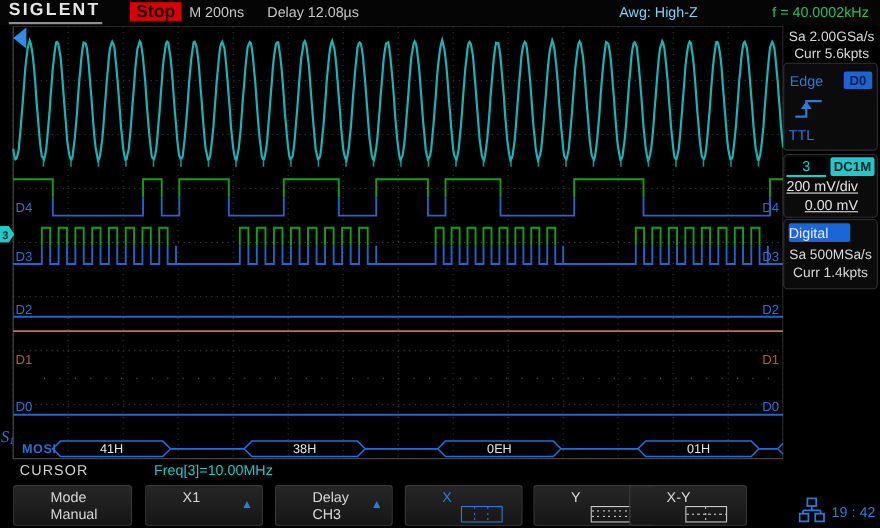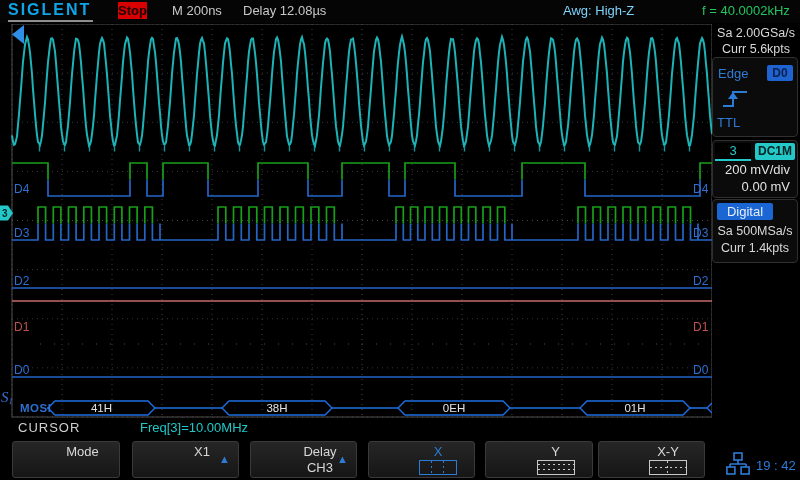--- a/index.html
+++ b/index.html
@@ -2,49 +2,49 @@
 <html><head>
 <meta charset="utf-8">
 <style>
   html,body{margin:0;padding:0;background:#000;}
   #scope{position:relative;width:800px;height:480px;background:#000;overflow:hidden;
          font-family:"Liberation Sans",sans-serif;color:#d8d8d8;-webkit-font-smoothing:none;}
   .abs{position:absolute;}
   
   #topbar{position:absolute;left:0;top:0;width:800px;height:23px;background:#050505;}
   #logo{position:absolute;left:8px;top:1px;font-size:16px;font-weight:bold;letter-spacing:2px;
-        color:#0ea5e9;border-bottom:2px solid #8f8f8f;padding:0 2px 1px 0;}
-  #runstate{position:absolute;left:118px;top:2px;width:29px;height:17px;background:#d80000;
-        color:#1c0000;font-weight:bold;font-size:13px;text-align:center;line-height:17px;}
+        color:#e5e5e5;border-bottom:2px solid #8f8f8f;padding:0 2px 1px 0;}
+  #runstate{position:absolute;left:118px;top:2px;width:47px;height:17px;background:#d80000;
+        color:#1c0000;font-weight:bold;font-size:16px;text-align:center;line-height:17px;}
   .hdr-txt{position:absolute;top:3px;font-size:13px;color:#c8c8c8;white-space:nowrap;}
   #awg{color:#7dd3fc;}
   #freqcounter{color:#22c55e;}
   
   .panel{position:absolute;left:712px;width:86px;background:#0b0b0b;border:1px solid #303030;border-radius:4px;box-sizing:border-box;}
   .acq-line{position:absolute;left:712px;width:88px;text-align:center;font-size:12.5px;color:#d8d8d8;white-space:nowrap;}
   #trig-panel{top:57px;height:80px;}
   #trig-type{position:absolute;left:5px;top:8px;color:#2e7bd6;font-size:13px;}
   #trig-src{position:absolute;right:4px;top:7px;width:26px;height:16px;background:#1e63d0;border-radius:2px;
             color:#0a2050;font-weight:bold;font-size:12px;text-align:center;line-height:16px;}
   #trig-level{position:absolute;left:4px;top:57px;color:#2e7bd6;font-size:13px;text-align:right;}
   #ch-panel{top:140px;height:58px;}
   #ch-num{position:absolute;left:2px;top:2px;width:36px;height:16px;background:#000;color:#25c8c8;
           font-size:13px;text-align:center;line-height:16px;border-bottom:2px solid #25c8c8;}
   #ch-coupling{position:absolute;right:2px;top:2px;width:40px;height:17px;background:#25c8c8;border-radius:2px;
           color:#062222;font-weight:bold;font-size:12px;text-align:center;line-height:17px;}
-  .ch-line{position:absolute;right:7px;font-size:13px;color:#e2e2e2;white-space:nowrap;}
+  .ch-line{position:absolute;right:17px;font-size:13px;color:#e2e2e2;white-space:nowrap;text-decoration:underline;}
   #dig-panel{top:199px;height:64px;}
   #dig-title{position:absolute;left:4px;top:3px;width:56px;height:17px;background:#1a66d4;border-radius:2px;
-          color:#e8eef8;font-size:13px;text-align:center;line-height:17px;}
+          color:#e8eef8;font-size:13px;text-align:left;line-height:17px;}
   .dig-line{position:absolute;left:0;width:84px;text-align:center;font-size:12.5px;color:#d8d8d8;white-space:nowrap;}
   
   #menubar-title{position:absolute;left:18px;top:420px;font-size:13px;color:#d0d0d0;letter-spacing:1px;}
   #measure{position:absolute;left:140px;top:420px;font-size:13px;color:#20c8c8;}
   .softkey{position:absolute;top:441px;height:37px;background:linear-gradient(#262626,#161616);
-           border:1px solid #3a3a3a;border-radius:3px;box-sizing:border-box;text-align:center;color:#d8d8d8;font-size:13px;padding-left:33px;}
+           border:1px solid #3a3a3a;border-radius:3px;box-sizing:border-box;color:#d8d8d8;font-size:13px;padding-left:33px;}
   .sk-l1{margin-top:2px;line-height:16px;}
   .sk-l2{line-height:15px;white-space:nowrap;}
   .sk-arrow{position:absolute;right:8px;top:11px;color:#2e7bd6;font-size:11px;}
   .sk-label-blue{color:#2e7bd6;}
   .cursor-icon{width:38px;height:15px;border:1px solid #c8c8c8;margin:0 auto;box-sizing:border-box;}
   .icon-x{border-color:#2e7bd6;
     background:
       repeating-linear-gradient(to bottom,#2e7bd6 0 2px,transparent 2px 5px) 11px 0/1px 100% no-repeat,
       repeating-linear-gradient(to bottom,#2e7bd6 0 2px,transparent 2px 5px) 23px 0/1px 100% no-repeat;}
   .icon-y{
@@ -189,39 +189,40 @@
     <div id="dig-title">Digital</div>
     <div class="dig-line" style="top:24px">Sa 500MSa/s</div>
     <div class="dig-line" style="top:41px">Curr 1.4kpts</div>
   </div>
 
   <div id="menubar-title">CURSOR</div>
   <div id="measure">Freq[3]=10.00MHz</div>
 
   <div class="softkey" style="left:12px;width:108px">
     <div class="sk-l1">Mode</div>
+    <div class="sk-l2">Manual</div>
   </div>
   <div class="softkey" style="left:132px;width:107px">
     <div class="sk-l1">X1</div>
     <div class="sk-arrow">▲</div>
   </div>
   <div class="softkey" style="left:250px;width:107px">
     <div class="sk-l1">Delay</div>
     <div class="sk-l2">CH3</div>
     <div class="sk-arrow">▲</div>
   </div>
   <div class="softkey" style="left:368px;width:107px">
     <div class="sk-l1 sk-label-blue">X</div>
     <div class="cursor-icon icon-x"></div>
   </div>
   <div class="softkey" style="left:485px;width:108px">
     <div class="sk-l1">Y</div>
     <div class="cursor-icon icon-y"></div>
   </div>
-  <div class="softkey" style="left:598px;width:107px">
+  <div class="softkey" style="left:572px;width:107px">
     <div class="sk-l1">X-Y</div>
     <div class="cursor-icon icon-xy"></div>
   </div>
 
   <svg id="lan-icon" width="24" height="24" viewBox="0 0 24 24">
     <rect x="8" y="1" width="8" height="7" fill="none" stroke="#2e7bd6" stroke-width="1.6"></rect>
     <path d="M12 8 V12 M4 12 H20 M4 12 V15 M20 12 V15" fill="none" stroke="#2e7bd6" stroke-width="1.6"></path>
     <rect x="0.9" y="15" width="8" height="7" fill="none" stroke="#2e7bd6" stroke-width="1.6"></rect>
     <rect x="15.1" y="15" width="8" height="7" fill="none" stroke="#2e7bd6" stroke-width="1.6"></rect>
   </svg>

